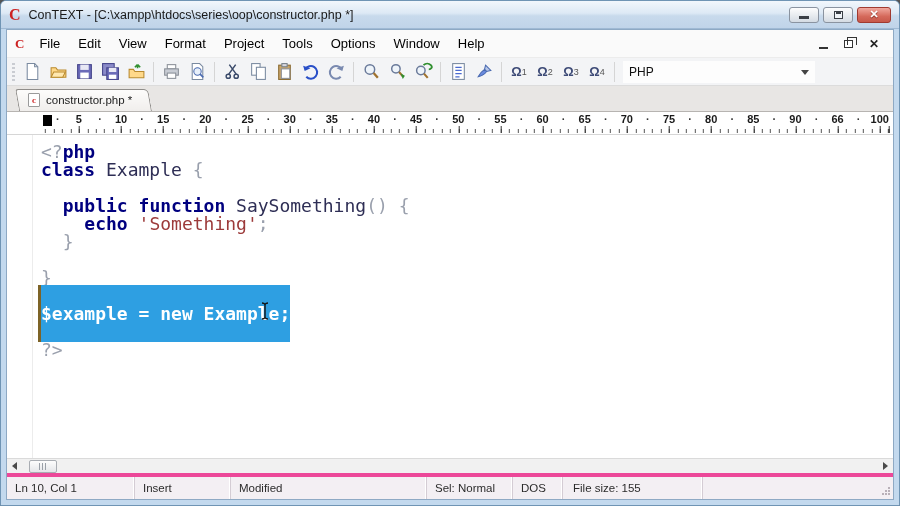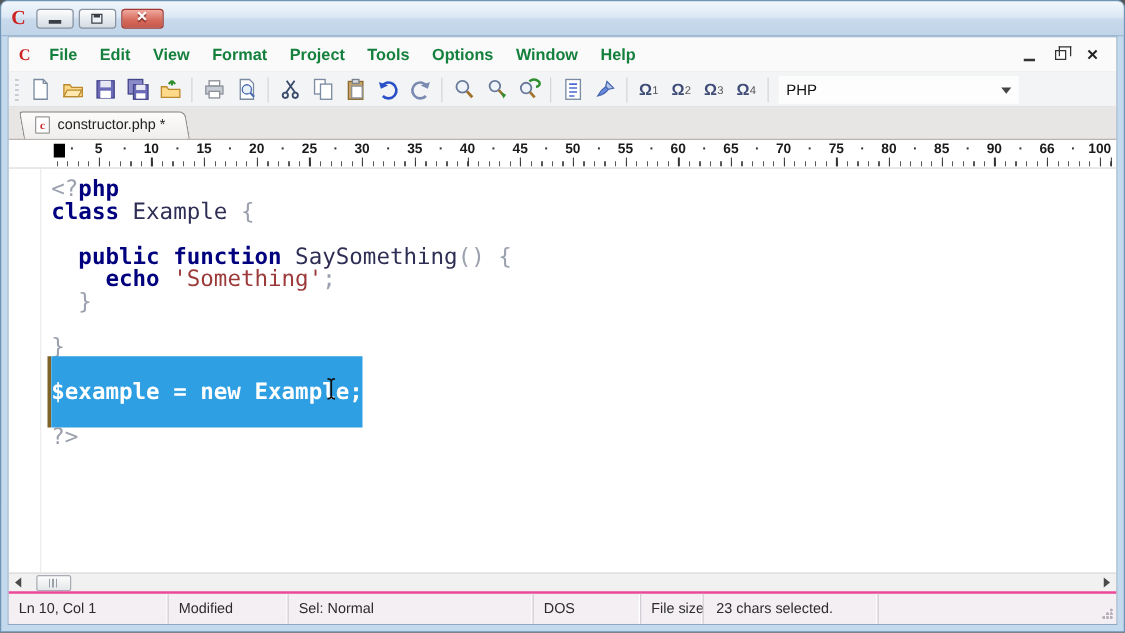--- a/index.html
+++ b/index.html
@@ -21,21 +21,21 @@
   .glyph-restore::before{content:'';position:absolute;left:1px;right:1px;top:0;height:2px;background:#3a3f46;}
   .close-x{color:#fff;font-size:11px;font-weight:bold;line-height:1;text-shadow:0 1px 1px #802d24;}
   
   .content{flex:1;margin:0 5px 5px;background:#fff;display:flex;flex-direction:column;min-height:0;
     border:1px solid #8ea9c4;}
   
   .menubar{height:28px;flex:0 0 28px;background:#fafafa;display:flex;align-items:center;
     padding:0 8px 0 4px;border-bottom:1px solid #ececec;}
   .mdi-doc-icon{color:#cc2222;font-weight:bold;font-size:13px;margin:0 6px 0 4px;font-family:"Liberation Serif",serif;}
   .menu-items{display:flex;align-items:center;flex:1;}
-  .menu-item{font-size:13px;color:#15803d;padding:3px 9px;cursor:default;font-weight:bold;}
+  .menu-item{font-size:13px;color:#000000;padding:3px 9px;cursor:default;}
   .mdi-controls{display:flex;align-items:center;gap:16px;padding-right:6px;}
   .mdi-min{width:9px;height:2px;background:#333;margin-top:8px;}
   .mdi-restore{width:9px;height:8px;border:1px solid #333;position:relative;background:#fff;}
   .mdi-restore::before{content:'';position:absolute;left:2px;top:-4px;width:8px;height:7px;border:1px solid #333;border-bottom:none;}
   .mdi-close{font-size:12px;color:#222;font-weight:bold;line-height:1;}
   
   .toolbar{height:28px;flex:0 0 28px;background:#f3f4f6;display:flex;align-items:center;
     padding:0 4px;border-bottom:1px solid #dcdcdc;}
   .tb-grip{width:3px;height:18px;margin:0 4px 0 1px;
     background:repeating-linear-gradient(#c9ccd2 0 2px,transparent 2px 4px);}
@@ -88,21 +88,21 @@
   .hscroll{height:15px;flex:0 0 15px;background:#f1f1f1;border-top:1px solid #dadada;
     display:flex;align-items:center;position:relative;}
   .hs-arrow{width:15px;height:15px;display:flex;align-items:center;justify-content:center;cursor:default;}
   .arr-left{width:0;height:0;border-top:4px solid transparent;border-bottom:4px solid transparent;border-right:5px solid #4a4a4a;}
   .arr-right{width:0;height:0;border-top:4px solid transparent;border-bottom:4px solid transparent;border-left:5px solid #4a4a4a;}
   .hs-thumb{position:absolute;left:22px;width:28px;top:1px;height:13px;background:linear-gradient(#fdfdfd,#e4e6e9);
     border:1px solid #a9adb3;border-radius:2px;display:flex;align-items:center;justify-content:center;cursor:default;}
   .hs-grip{width:8px;height:7px;background:repeating-linear-gradient(90deg,#9aa0a8 0 1px,transparent 1px 3px);}
   .hs-spacer{flex:1;}
   
-  .statusbar{height:26px;flex:0 0 26px;background:#f3eff3;border-top:2px solid #ec4899;
+  .statusbar{height:26px;flex:0 0 26px;background:#f3eff3;border-top:4px solid #ec4899;
     display:flex;align-items:stretch;position:relative;}
   .panel{display:flex;align-items:center;padding:0 8px;font-size:11.5px;color:#2c2c2c;
     border-right:1px solid #d4ccd4;box-shadow:inset -1px 0 0 #ffffff;white-space:nowrap;overflow:hidden;}
   .panel:nth-child(1){width:128px;}
   .panel:nth-child(2){width:96px;}
   .panel:nth-child(3){width:196px;}
   .panel:nth-child(4){width:86px;}
   .panel:nth-child(5){width:50px;}
   .panel:nth-child(6){width:140px;padding-left:10px;}
   .panel:nth-child(7){flex:1;border-right:none;box-shadow:none;}
@@ -114,20 +114,21 @@
                radial-gradient(circle at 5px 8px,#b8b0b8 1px,transparent 1.4px),
                radial-gradient(circle at 8px 8px,#b8b0b8 1px,transparent 1.4px);}
 </style>
 </head>
 <body>
 
 <div class="window">
 
   <div class="titlebar">
     <span class="app-logo">C</span>
+    <span class="title-text">ConTEXT - [C:\xampp\htdocs\series\oop\constructor.php *]</span>
     <div class="win-btns">
       <div class="win-btn">
           <span class="glyph-min"></span>
         </div>
       <div class="win-btn">
           <span class="glyph-restore"></span>
         </div>
       <div class="win-btn close">
           <span class="close-x">✕</span>
         </div>
@@ -379,32 +380,32 @@
         </div>
     </div>
 
     <div class="statusbar">
       <div style="display:flex;flex:1;">
 
       <div class="panel">
             <span>Ln 10, Col 1</span>
           </div>
           <div class="panel">
+            <span>Insert</span>
+          </div>
+          <div class="panel">
             <span>Modified</span>
           </div>
           <div class="panel">
             <span>Sel: Normal</span>
           </div>
           <div class="panel">
             <span>DOS</span>
           </div>
           <div class="panel">
             <span>File size: 155</span>
           </div>
-          <div class="panel">
-            <span>23 chars selected.</span>
-          </div>
         </div>
       <span class="resize-grip"></span>
     </div>
 
   </div>
 </div>
 
 </body></html>

